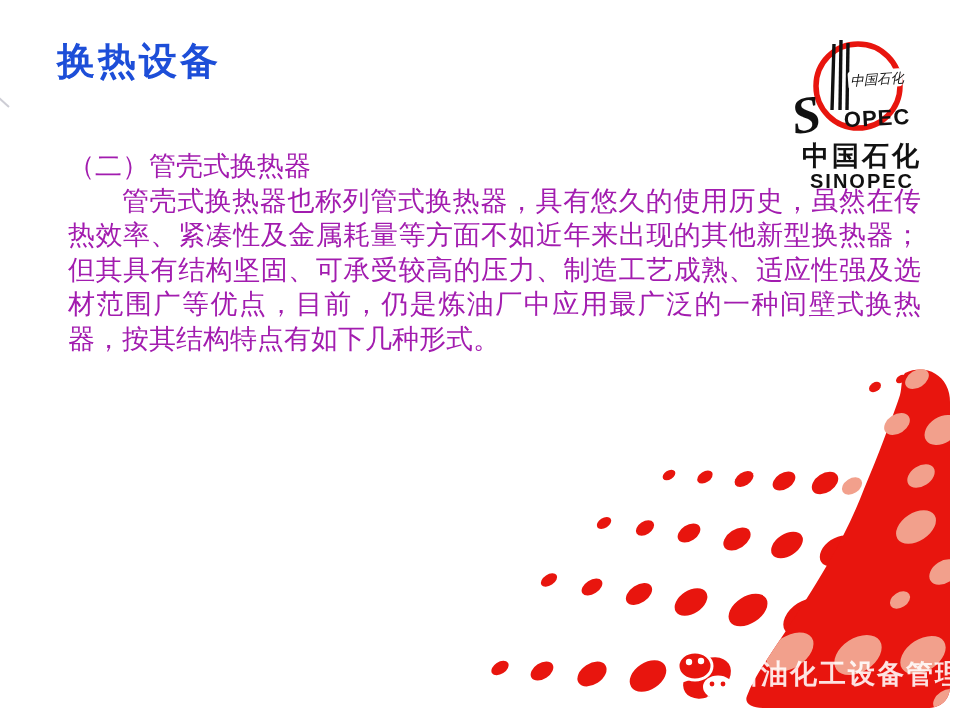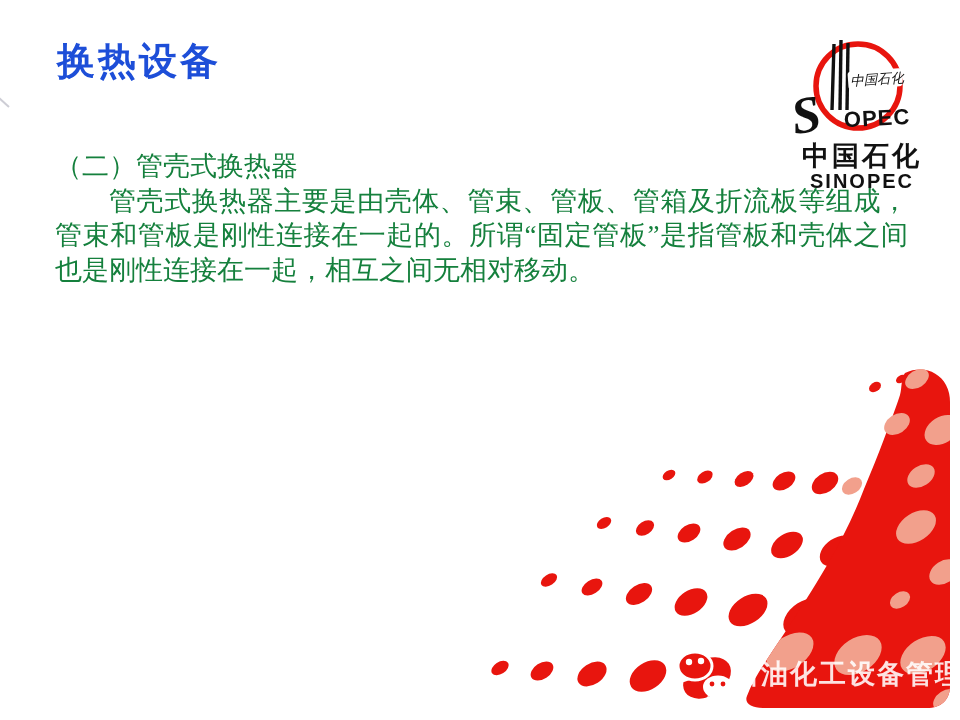--- a/index.html
+++ b/index.html
@@ -8,22 +8,22 @@
     background:#ffffff;
     font-family:"Liberation Serif","DejaVu Serif",serif;
   }
   .deco{position:absolute;left:0;top:0;z-index:1;}
   .slide-title{
     position:absolute;left:57px;top:36px;z-index:2;
     font-size:38px;font-weight:bold;letter-spacing:3px;
     color:#1d4ed8;
   }
   .content{
-    position:absolute;left:55px;top:149px;width:853px;z-index:2;
-    font-size:27px;line-height:34.5px;color:#15803d;
+    position:absolute;left:68px;top:149px;width:853px;z-index:2;
+    font-size:27px;line-height:34.5px;color:#a21caf;
   }
   .para{text-align:justify;}
   .para.indent{text-indent:2em;}
   .logo{
     position:absolute;left:788px;top:26px;width:148px;z-index:2;
     text-align:center;color:#111;
   }
   .logo .brand-cn{
     font-size:27px;font-weight:bold;letter-spacing:3px;line-height:28px;
     font-family:"Liberation Sans","DejaVu Sans",sans-serif;
@@ -141,16 +141,16 @@
     <text x="62" y="58" font-size="13.5" font-style="italic" fill="#111111" transform="rotate(-4 87 53)">中国石化</text>
     <text x="4" y="106" font-size="52" font-weight="bold" font-style="italic" fill="#111111" transform="rotate(-10 20 92)">S</text>
     <text x="56" y="100" font-size="22" font-weight="bold" letter-spacing="1" fill="#111111" font-family="Liberation Sans, DejaVu Sans, sans-serif" transform="rotate(-3 80 95)">OPEC</text>
   </svg>
   <div class="brand-cn">中国石化</div>
   <div class="brand-en">SINOPEC</div>
 </div>
 
 <div class="content">
     <div class="para">（二）管壳式换热器</div>
-    <div class="para indent">管壳式换热器主要是由壳体、管束、管板、管箱及折流板等组成，管束和管板是刚性连接在一起的。所谓“固定管板”是指管板和壳体之间也是刚性连接在一起，相互之间无相对移动。</div>
+    <div class="para indent">管壳式换热器也称列管式换热器，具有悠久的使用历史，虽然在传热效率、紧凑性及金属耗量等方面不如近年来出现的其他新型换热器；但其具有结构坚固、可承受较高的压力、制造工艺成熟、适应性强及选材范围广等优点，目前，仍是炼油厂中应用最广泛的一种间壁式换热器，按其结构特点有如下几种形式。</div>
   </div>
 
 <div class="footer-label">石油化工设备管理</div>
 
 </body></html>

